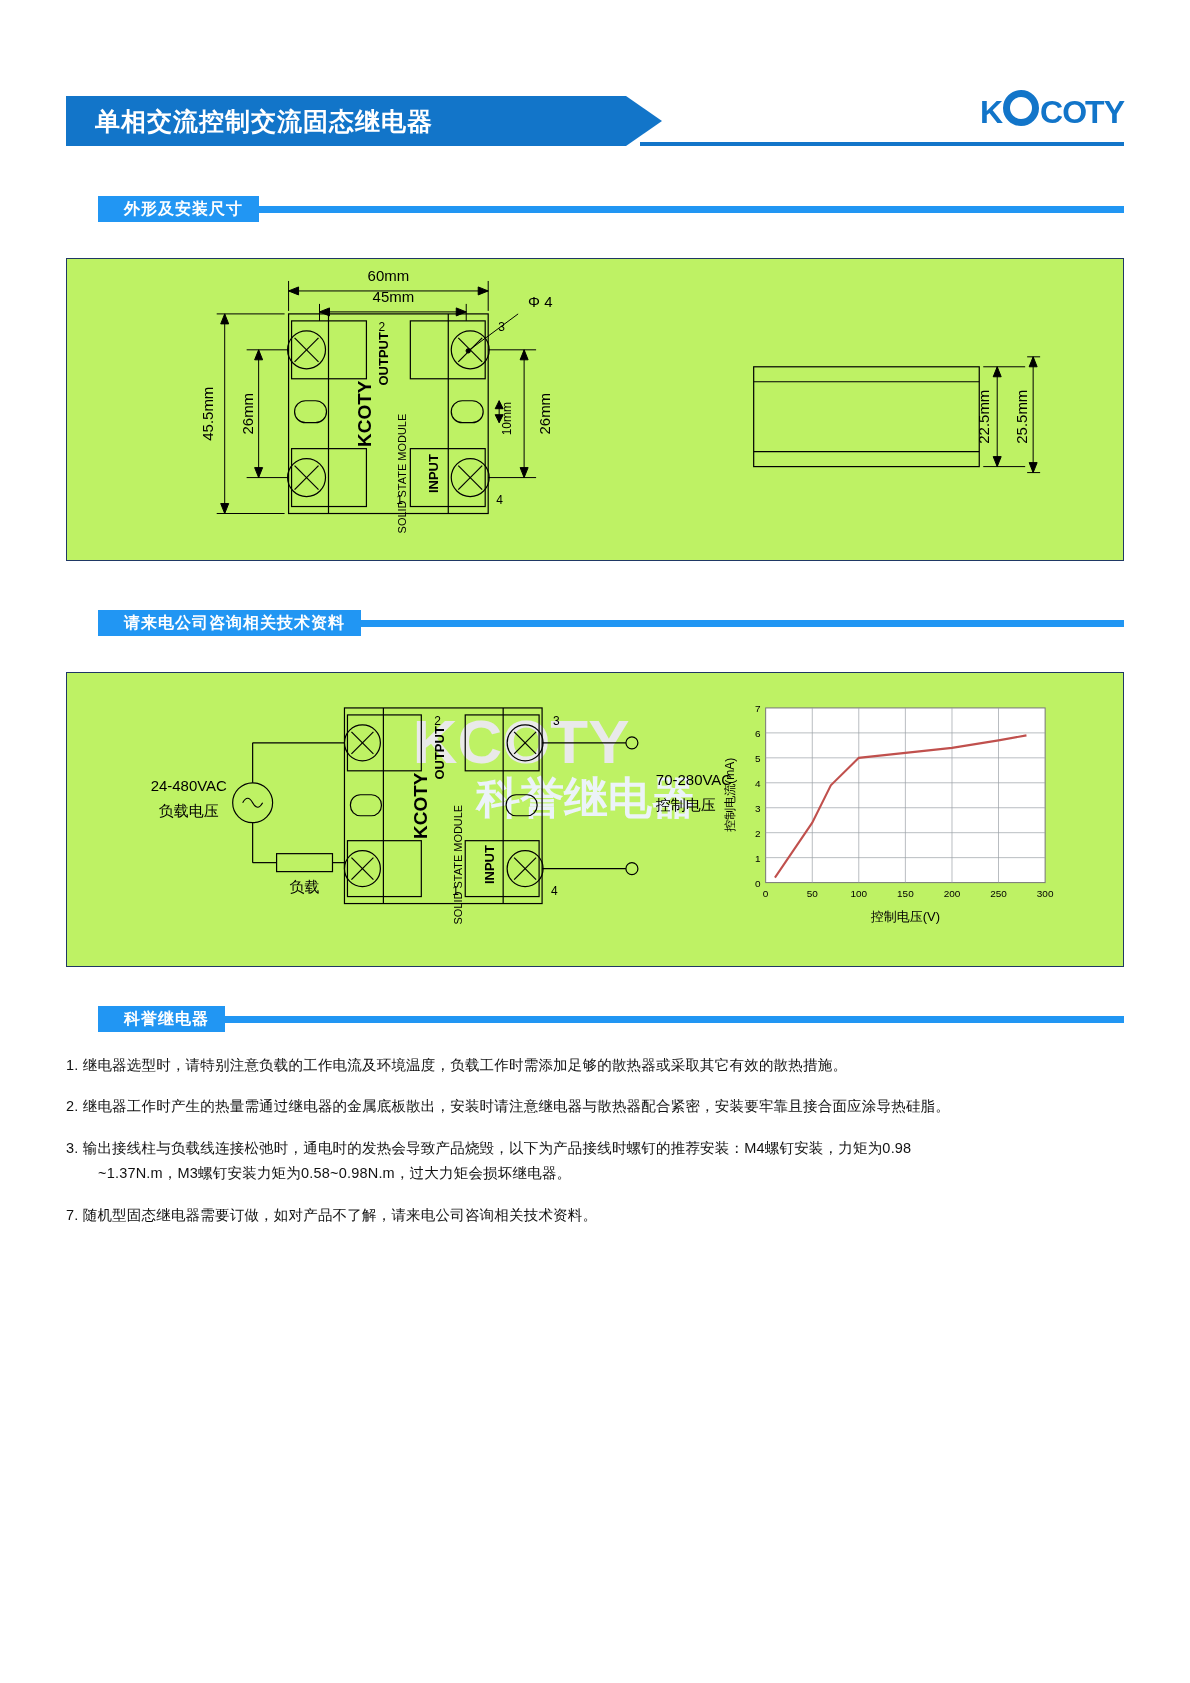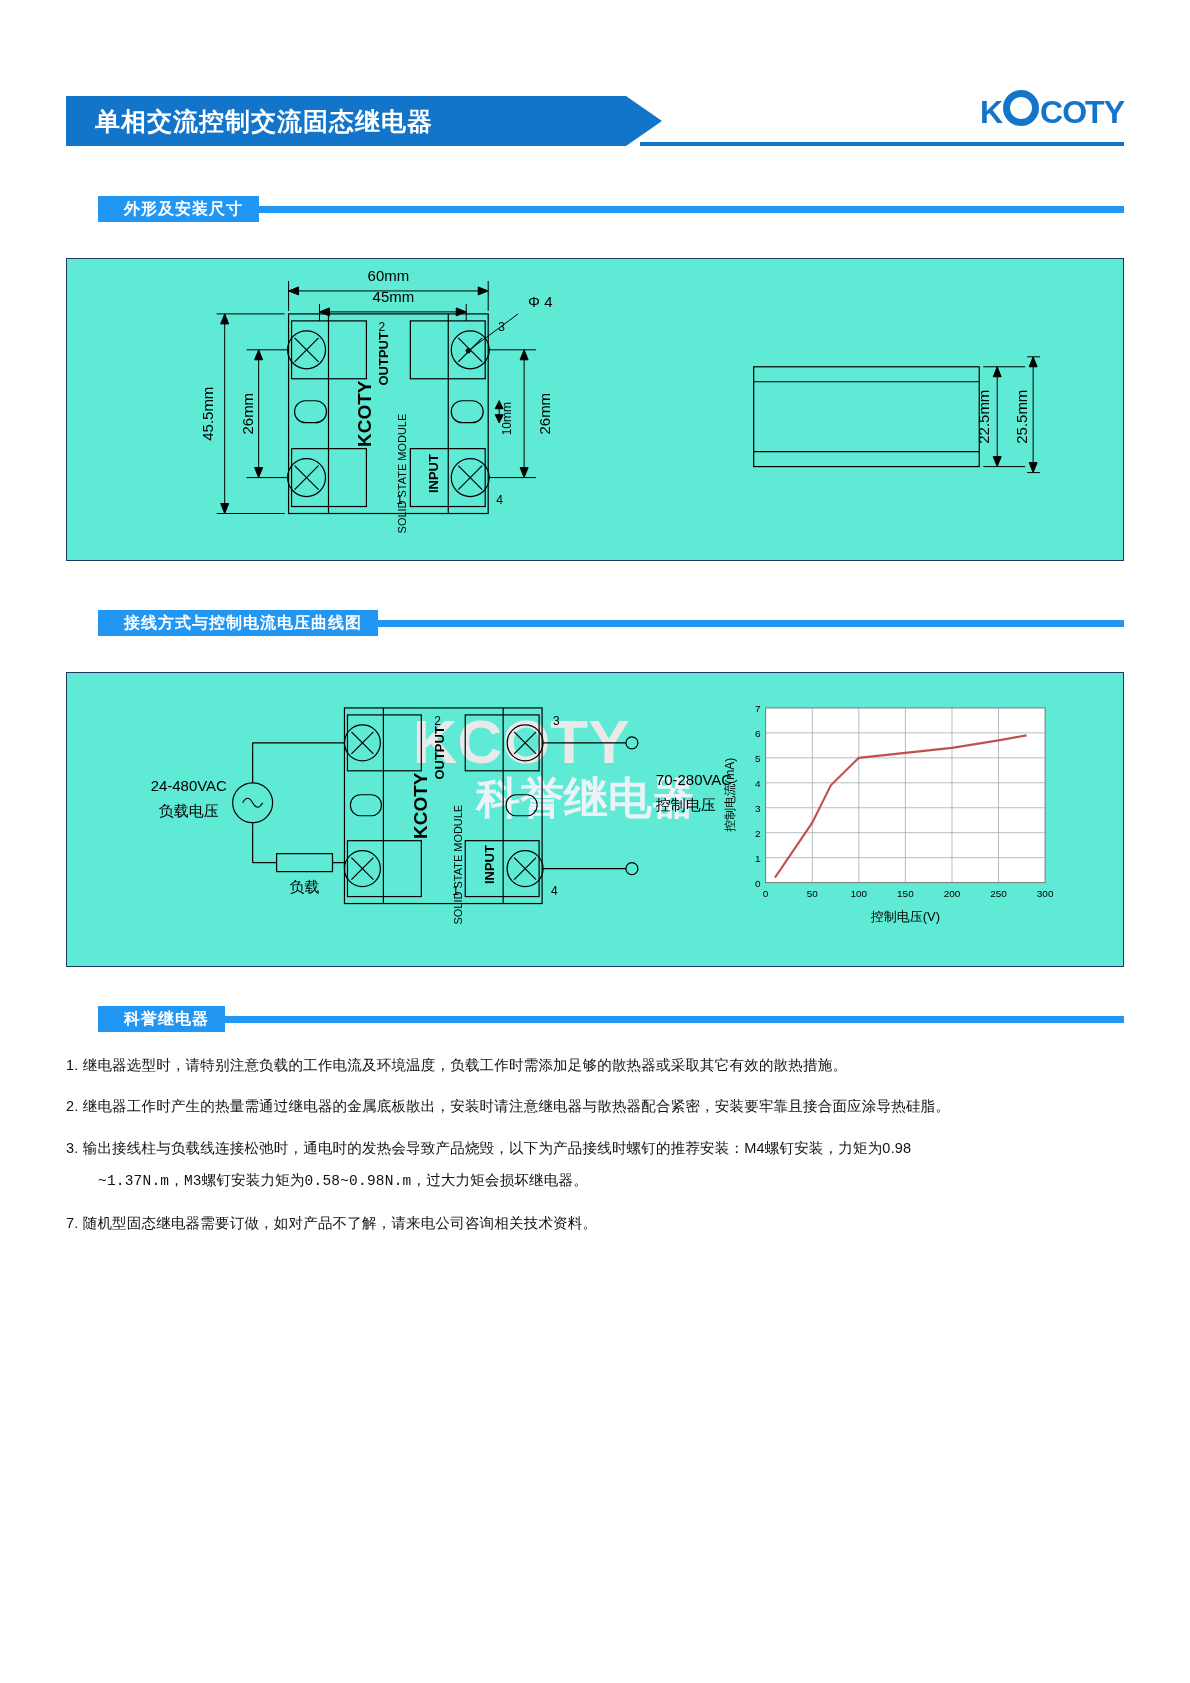--- a/index.html
+++ b/index.html
@@ -93,21 +93,21 @@
     align-items: center;
     padding: 0 16px 0 26px;
     letter-spacing: 1px;
   }
 
   
   .panel {
     position: absolute;
     left: 66px; right: 66px;
     border: 1px solid #1f3864;
-    background: #5eead4;
+    background: #bef264;
   }
 
   
   #panel-dimensions { top: 258px; height: 303px; }
   
   #panel-wiring { top: 672px; height: 295px; }
 
   .drawing { position: absolute; inset: 0; }
 
   
@@ -116,21 +116,21 @@
     left: 66px; right: 66px;
     top: 1054px;
   }
   .note {
     font-size: 14.5px;
     line-height: 1.55;
     color: #111;
     margin-bottom: 19px;
     letter-spacing: 0.2px;
   }
-  .note .cont { display: block; padding-left: 32px; margin-top: 11px; font-family: Liberation Mono, monospace; }
+  .note .cont { display: block; padding-left: 32px; margin-top: 3px; }
 
   svg text { font-family: "Liberation Sans", sans-serif; }
 </style>
 </head>
 <body>
 
 <div class="header">
   <div class="header-banner">
     <span class="header-title">单相交流控制交流固态继电器</span>
   </div>
@@ -248,21 +248,21 @@
       <polygon points="968,98 964,108 972,108" fill="#000"></polygon>
       <polygon points="968,214 964,204 972,204" fill="#000"></polygon>
     </g>
     <text x="924" y="158" text-anchor="middle" font-size="15" transform="rotate(-90 924 158)">22.5mm</text>
     <text x="962" y="158" text-anchor="middle" font-size="15" transform="rotate(-90 962 158)">25.5mm</text>
   </svg>
 </div>
 
 <div class="section-bar" style="top:610px">
   <div class="bar-line"></div>
-  <div class="bar-label">接线方式与控制电流电压曲线图</div>
+  <div class="bar-label">请来电公司咨询相关技术资料</div>
 </div>
 
 <div class="panel" id="panel-wiring">
   <svg class="drawing" viewBox="0 0 1058 295">
 
     <text x="455" y="90" text-anchor="middle" font-size="62" font-weight="bold" fill="#e9e9e9">KCOTY</text>
     <text x="520" y="140" text-anchor="middle" font-size="44" font-weight="bold" fill="#ecf3f8">科誉继电器</text>
 
     <g stroke="#000" fill="none" stroke-width="1.2">
       <rect x="278" y="35" width="198" height="196"></rect>

